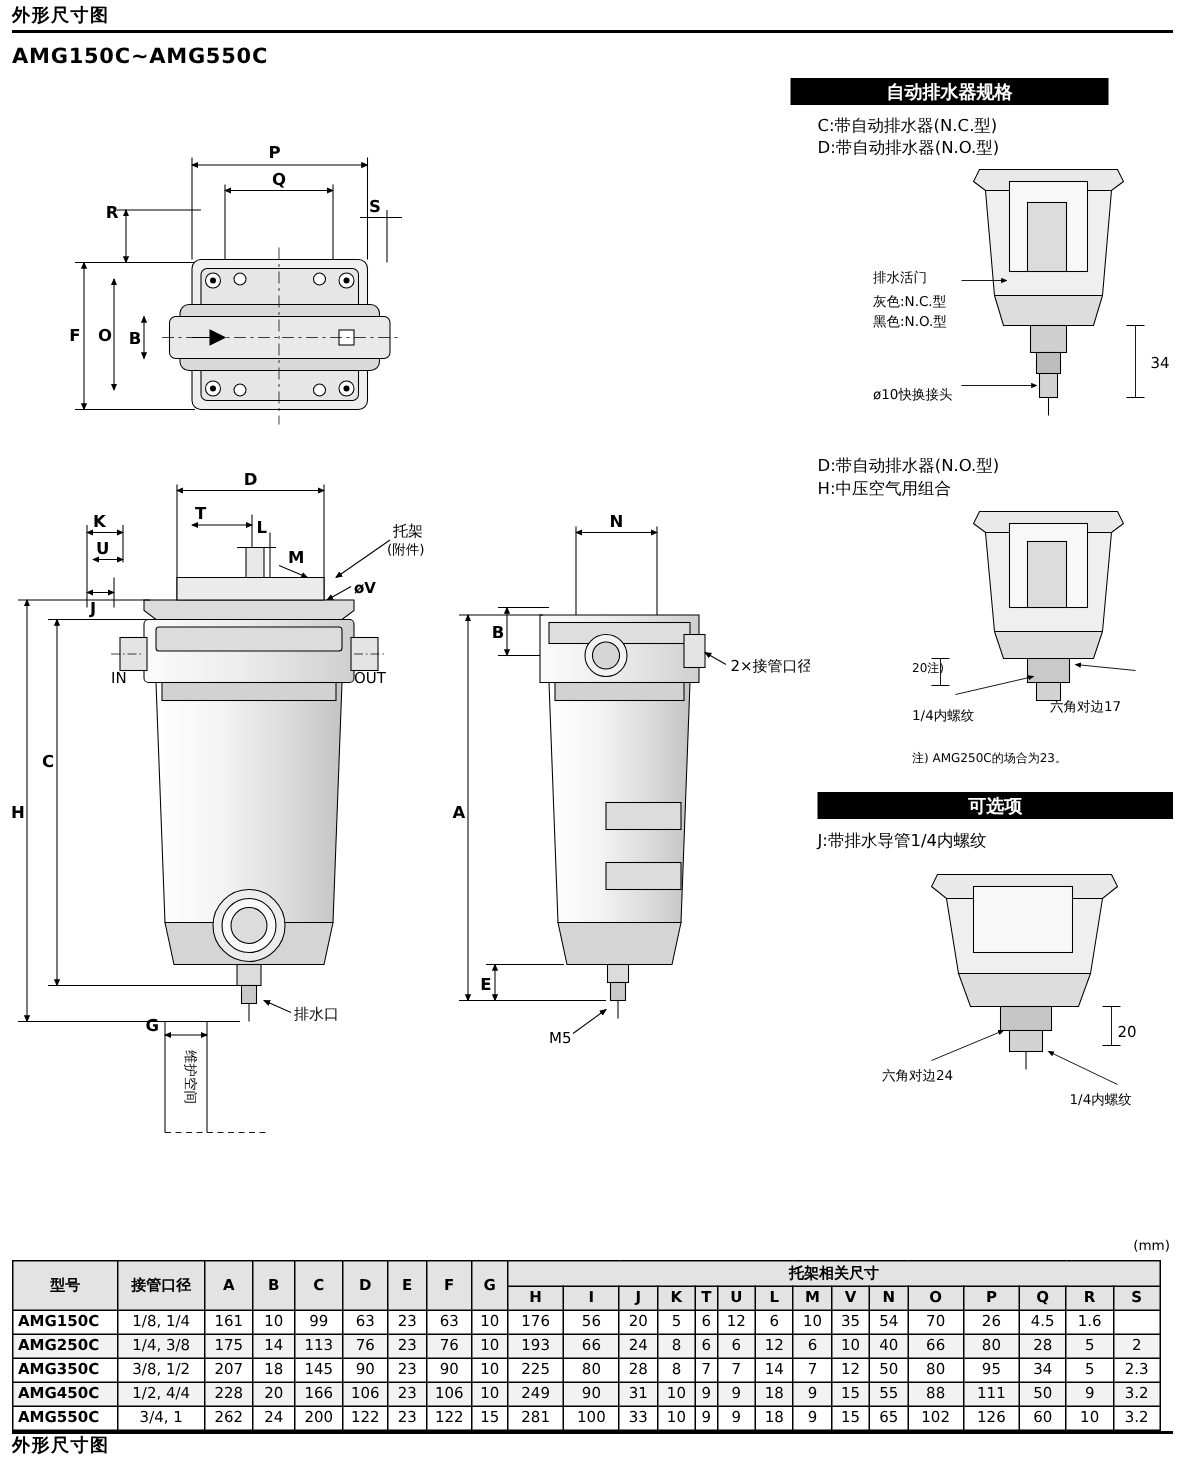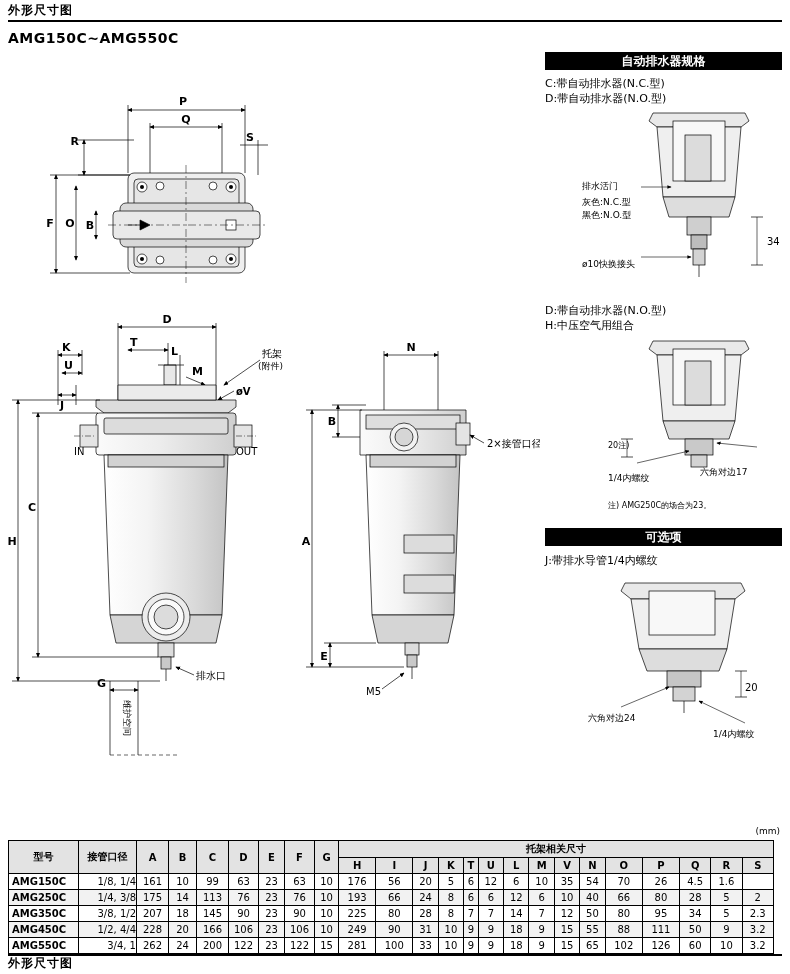--- a/index.html
+++ b/index.html
@@ -58,21 +58,21 @@
     font-size:10px;
   }
   table.spec th, table.spec td {
     border:1px solid #000;
     text-align:center;
     padding:1px 0;
     height:16px;
   }
   table.spec thead th { background:#e3e3e3; font-weight:bold; }
   table.spec td.model { font-weight:bold; text-align:left; padding-left:3px; background:#fff; }
-  table.spec td.port { text-align:right; }
+  table.spec td.port { text-align:center; }
   table.spec tbody tr:nth-child(odd) td { background:#ffffff; }
   table.spec tbody tr:nth-child(even) td { background:#f2f2f2; }
   table.spec tbody tr:nth-child(even) td.model { background:#f2f2f2; }
 </style>
 </head>
 <body>
 
 <div class="page">
 
   <div class="hdr-title">外形尺寸图</div>
@@ -264,21 +264,21 @@
       <line x1="312" y1="355" x2="312" y2="612" marker-start="url(#arrS)" marker-end="url(#arr)"></line>
       <text x="306" y="490" text-anchor="middle" stroke="none" fill="#000" font-size="11" font-weight="bold">A</text>
       <line x1="306" y1="355" x2="362" y2="355"></line>
       <line x1="306" y1="612" x2="404" y2="612"></line>
       <line x1="330" y1="588" x2="330" y2="612" marker-start="url(#arrS)" marker-end="url(#arr)"></line>
       <text x="324" y="605" text-anchor="middle" stroke="none" fill="#000" font-size="11" font-weight="bold">E</text>
       <line x1="324" y1="588" x2="376" y2="588"></line>
     </g>
   </svg>
 
-  <div class="banner" style="left:545px; top:52px; width:237px;">自动排水器规格</div>
+  <div class="banner" style="left:527px; top:52px; width:212px;">自动排水器规格</div>
 
   <div class="rt-text" style="left:545px; top:76px;">C:带自动排水器(N.C.型)</div>
   <div class="rt-text" style="left:545px; top:91px;">D:带自动排水器(N.O.型)</div>
 
   <svg width="240" height="190" viewBox="0 0 240 190" style="position:absolute;left:545px;top:105px;">
     <g stroke="#000" fill="none" stroke-width="0.7">
       <path d="M108 8 L200 8 L204 16 L196 22 L112 22 L104 16 z" fill="#e9e9e9"></path>
       <path d="M112 22 L196 22 L190 92 L118 92 z" fill="#efefef"></path>
       <rect x="128" y="16" width="52" height="60" fill="#f8f8f8"></rect>
       <rect x="140" y="30" width="26" height="46" fill="#dcdcdc"></rect>

